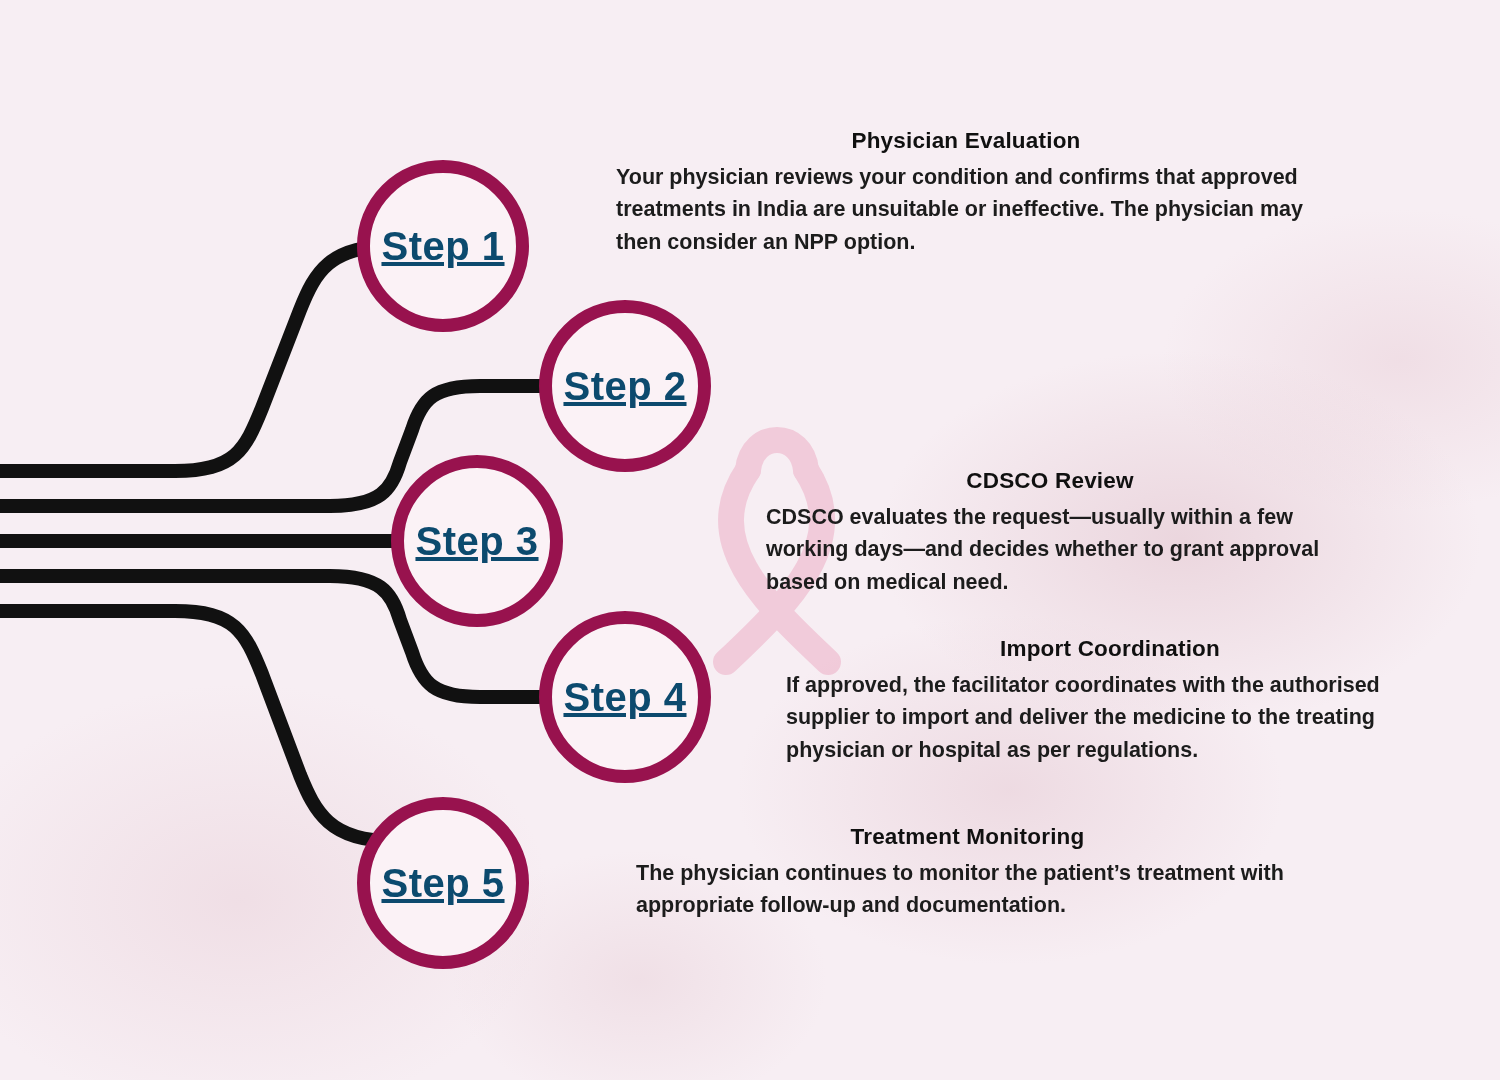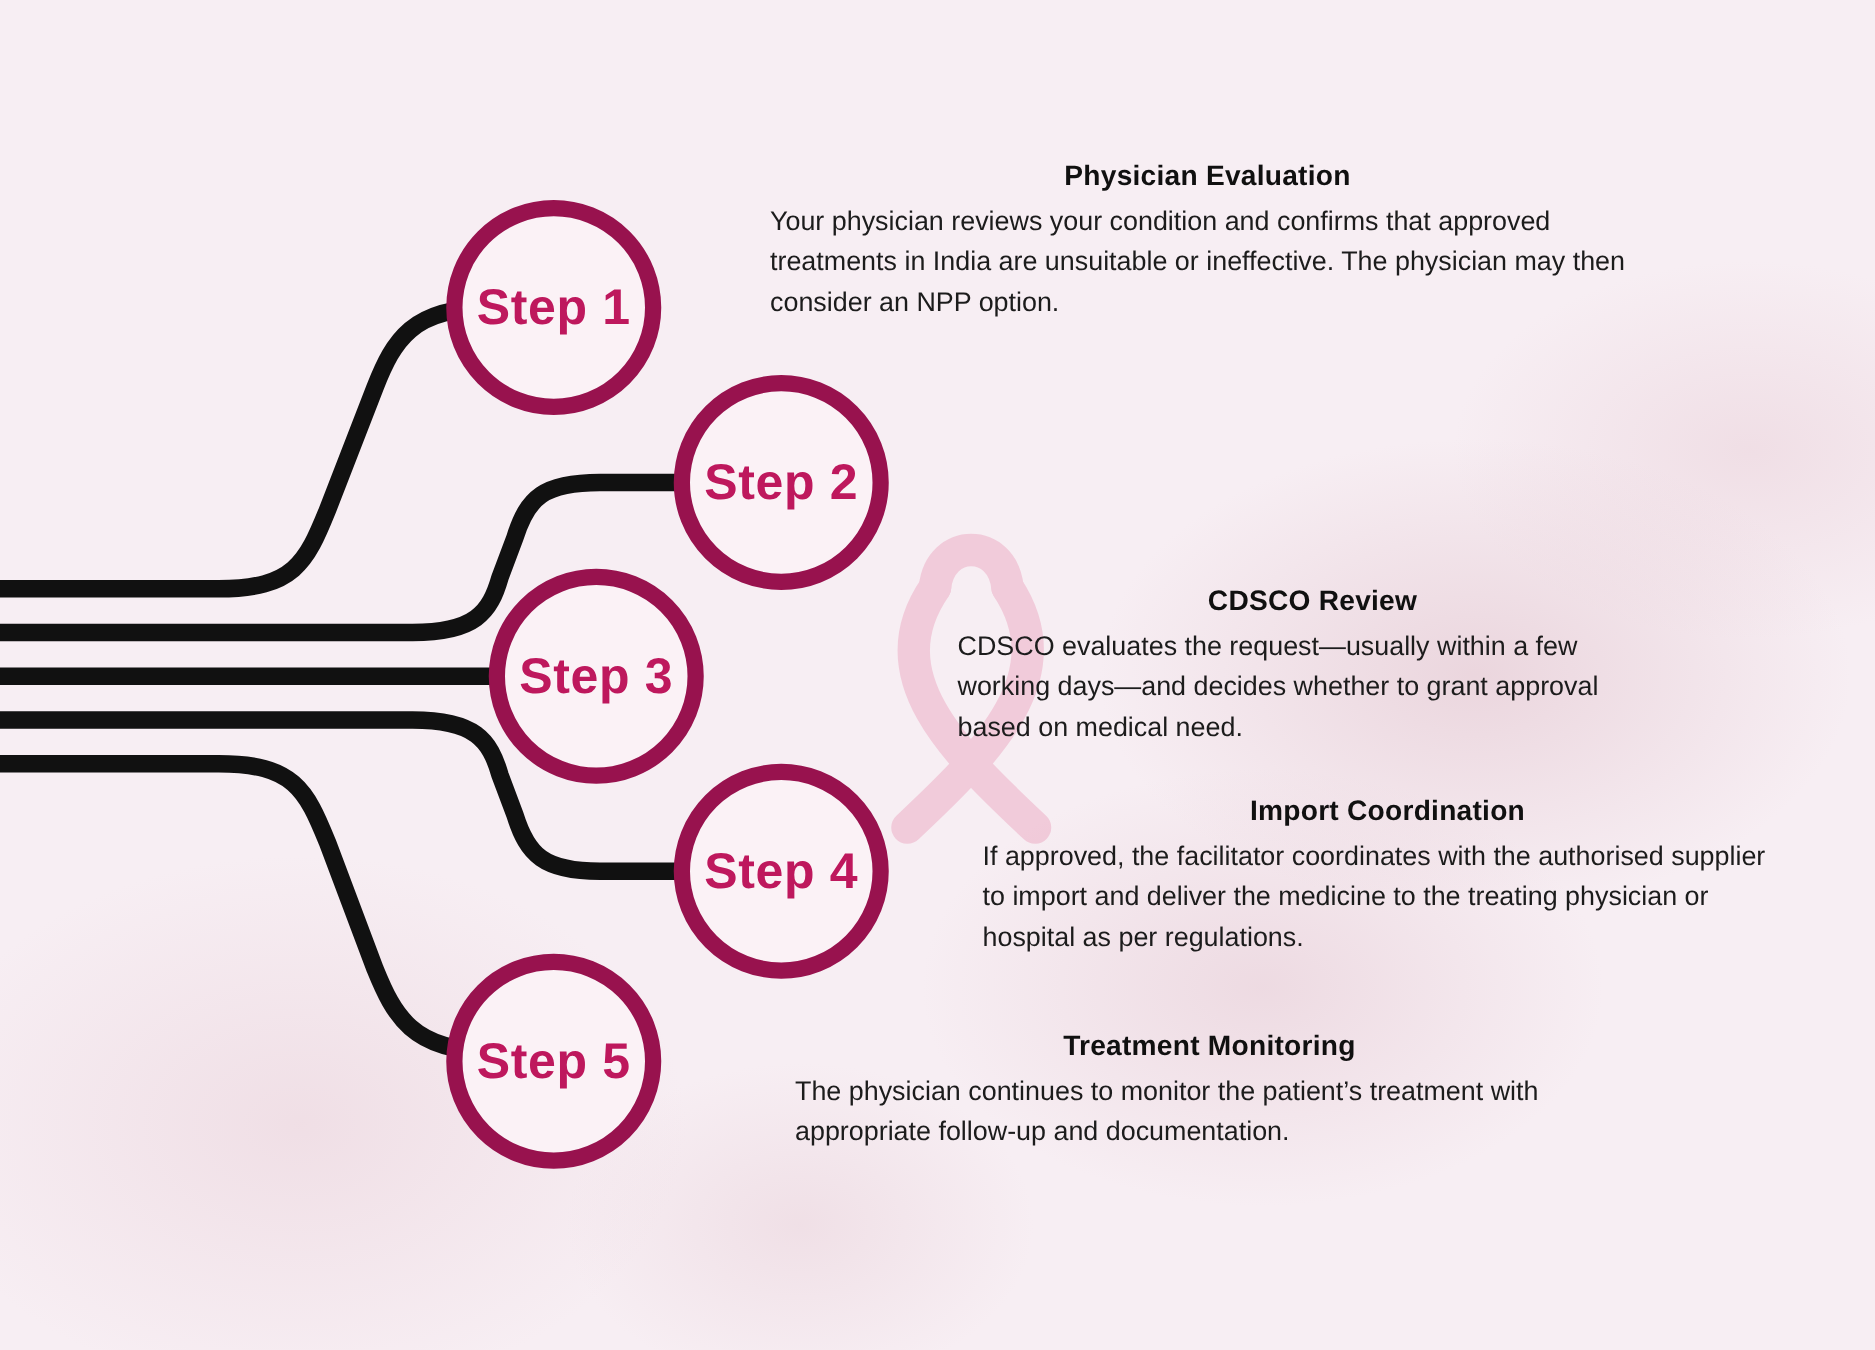--- a/index.html
+++ b/index.html
@@ -18,34 +18,34 @@
       radial-gradient(ellipse 330px 210px at 1400px 360px, rgba(233,207,216,0.50), transparent 72%),
       radial-gradient(ellipse 430px 300px at 240px 900px, rgba(231,204,213,0.45), transparent 72%),
       radial-gradient(ellipse 260px 180px at 640px 980px, rgba(229,202,211,0.40), transparent 72%);
   }
   svg.artwork { position:absolute; inset:0; display:block; }
 
   .step-circle {
     position:absolute; width:172px; height:172px; border-radius:50%;
     border:13px solid #98124e; background:#fbf2f6;
     display:flex; align-items:center; justify-content:center;
-    font-size:40px; font-weight:600; color:#be185d; letter-spacing:0.5px;
+    font-size:40px; font-weight:600; color:#0c4a6e; letter-spacing:0.5px;text-decoration:underline;
   }
   .c1 { left:357px; top:160px; }
   .c2 { left:539px; top:300px; }
   .c3 { left:391px; top:455px; }
   .c4 { left:539px; top:611px; }
-  .c5 { left:357px; top:763px; }
+  .c5 { left:357px; top:797px; }
 
   .text-block { position:absolute; color:#1c1c1c;margin-left:48px; }
   .text-block h3 {
     text-align:center; font-size:22.5px; font-weight:700;
     color:#101010; margin-bottom:7px; letter-spacing:0.2px;
   }
-  .text-block p { font-size:21.5px; line-height:1.5; font-weight:400; }
+  .text-block p { font-size:21.5px; line-height:1.5; font-weight:700; }
 
   .t1 { left:568px; top:128px;  width:700px; }
   .t2 { left:738px; top:283px;  width:672px; }
   .t3 { left:718px; top:468px;  width:568px; }
   .t4 { left:738px; top:636px;  width:648px; }
   .t5 { left:588px; top:824px;  width:663px; }
 </style>
 </head>
 <body>
 

